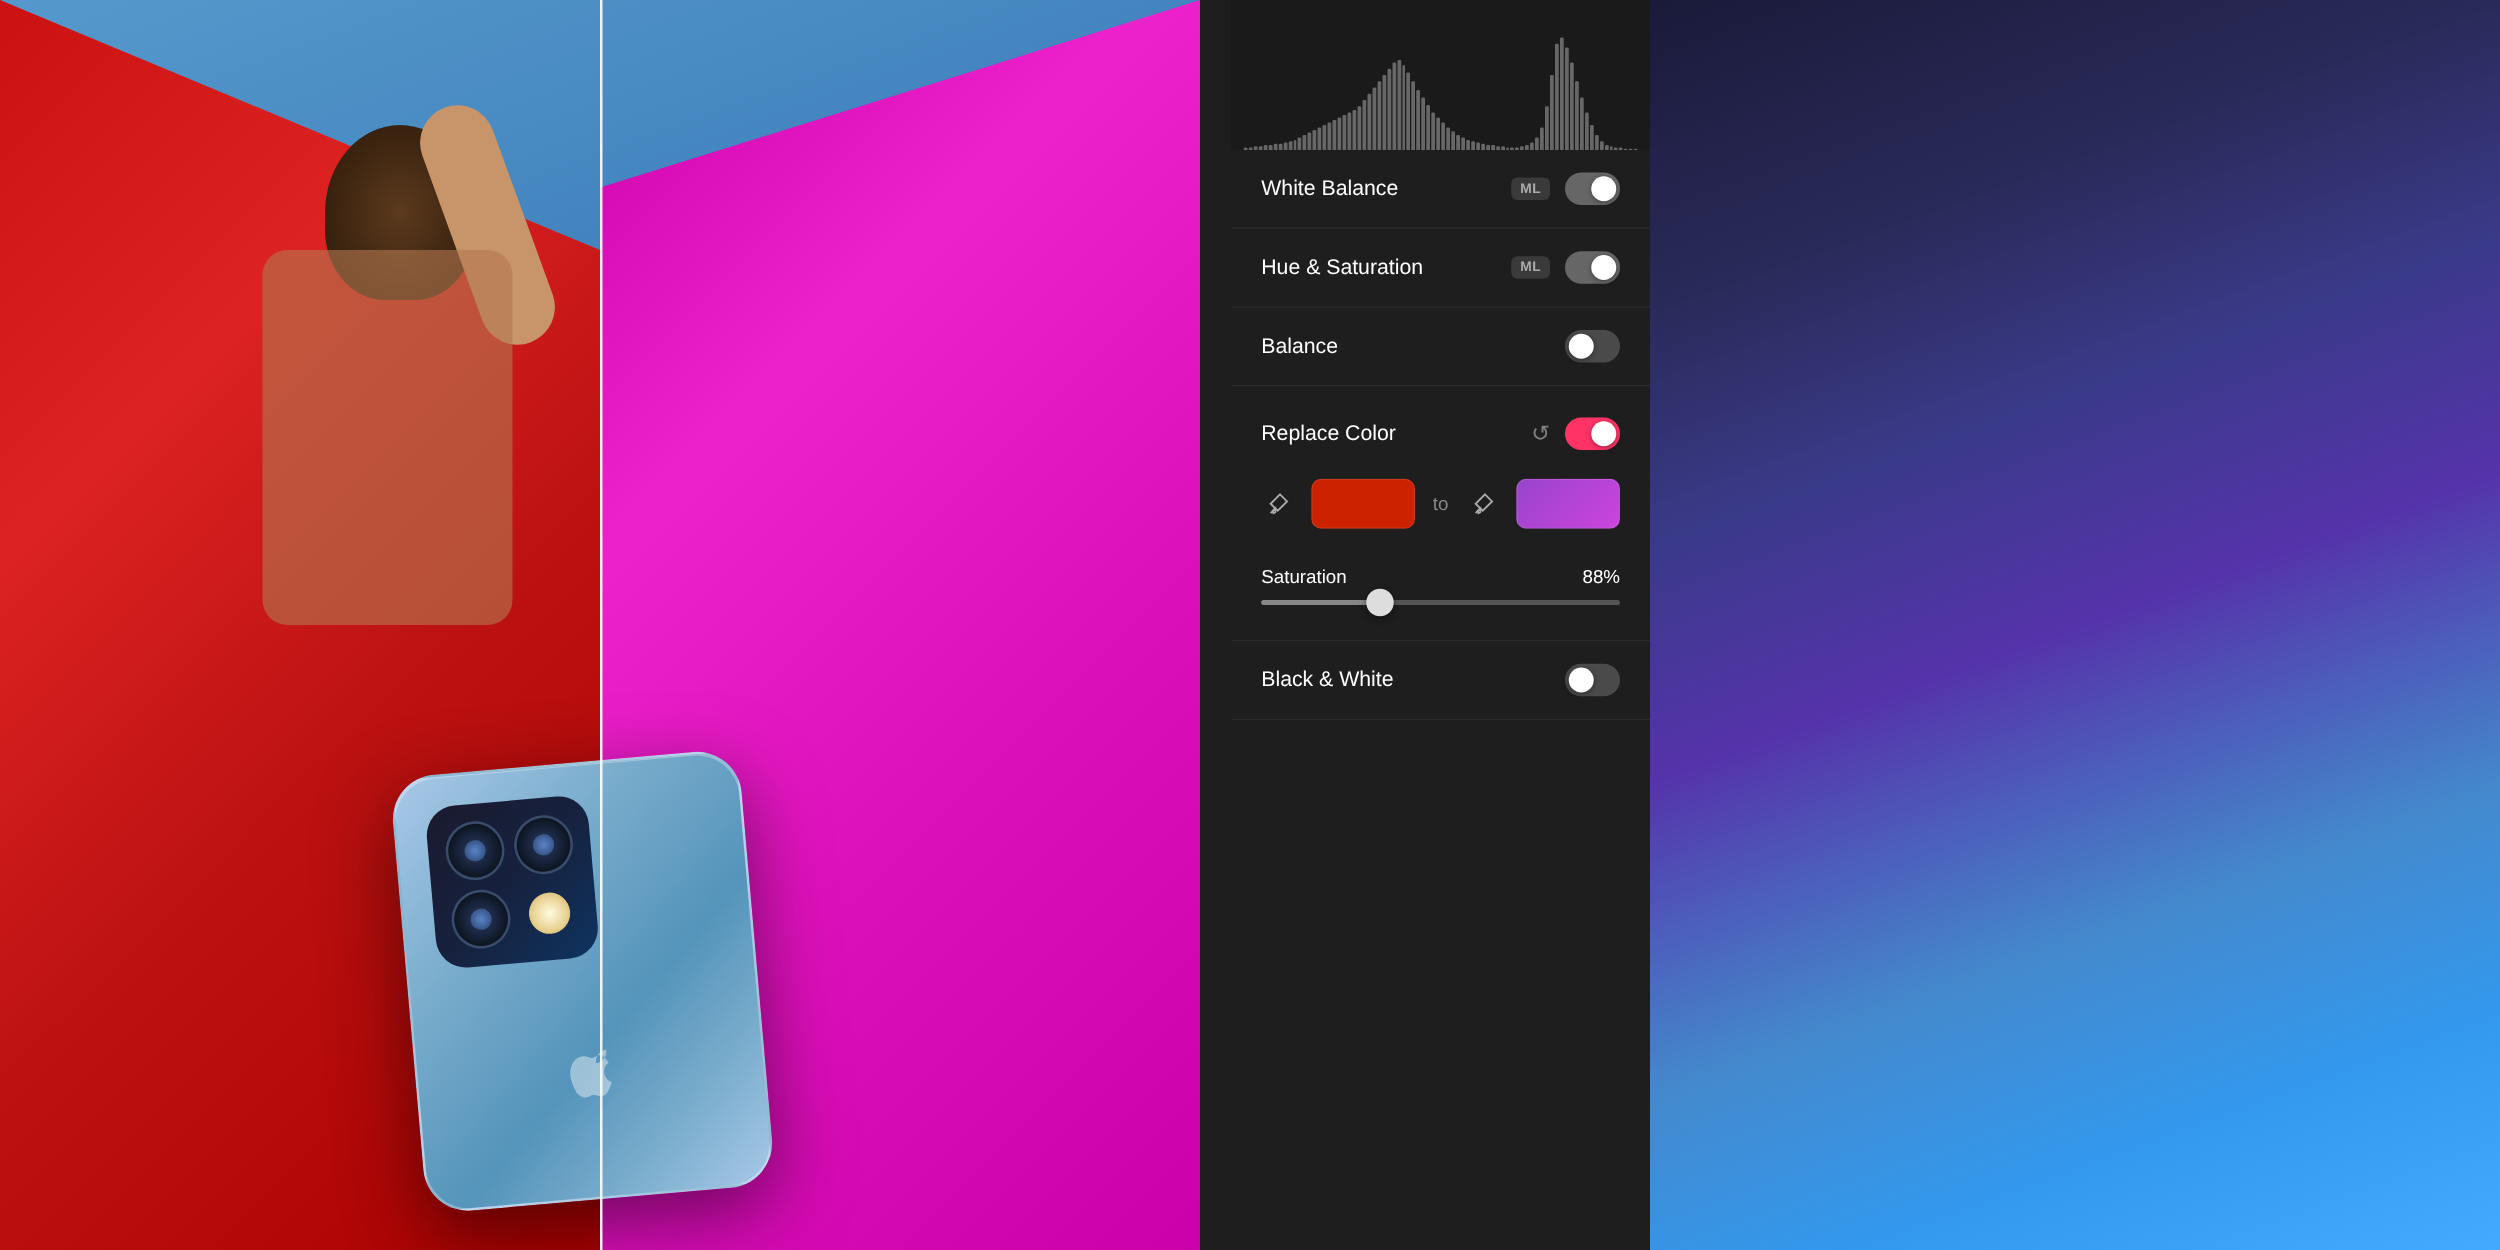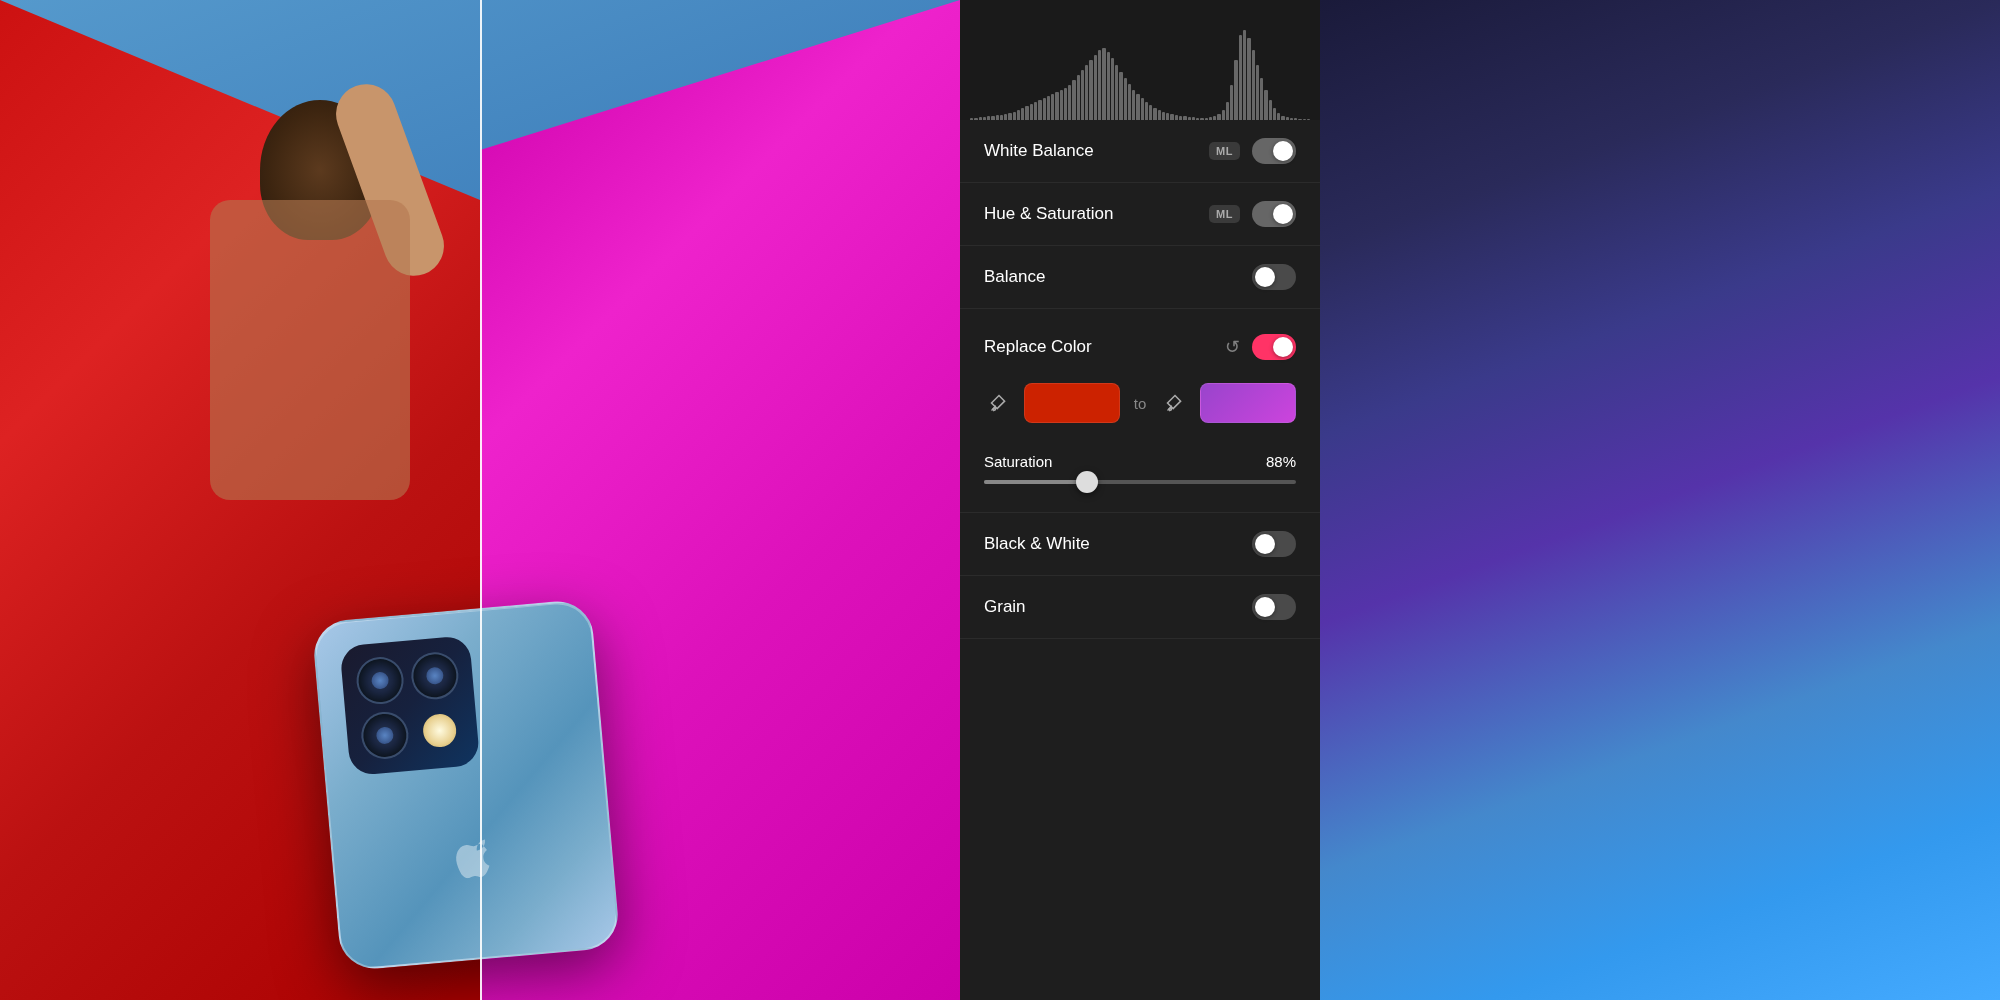--- a/index.html
+++ b/index.html
@@ -166,20 +166,21 @@
 
     
     #right-panel {
       width: 360px;
       height: 1000px;
       background: #1e1e1e;
       flex-shrink: 0;
       display: flex;
       flex-direction: column;
       overflow: hidden;
+      padding-left: 25px;
     }
 
     
     .histogram-area {
       height: 120px;
       background: #1a1a1a;
       position: relative;
       overflow: hidden;
       padding: 10px;
     }
@@ -588,25 +589,17 @@
     <div class="control-row">
       <span class="control-label">Black &amp; White</span>
       <div class="toggle">
         <div class="toggle-track">
           <div class="toggle-thumb" style="left:3px;"></div>
         </div>
       </div>
     </div>
 
 
-    <div class="control-row">
-      <span class="control-label">Grain</span>
-      <div class="toggle">
-        <div class="toggle-track">
-          <div class="toggle-thumb" style="left:3px;"></div>
-        </div>
-      </div>
-    </div>
 
   </div>
 </div>
 
 <div id="far-right"></div>
 
 </body></html>

